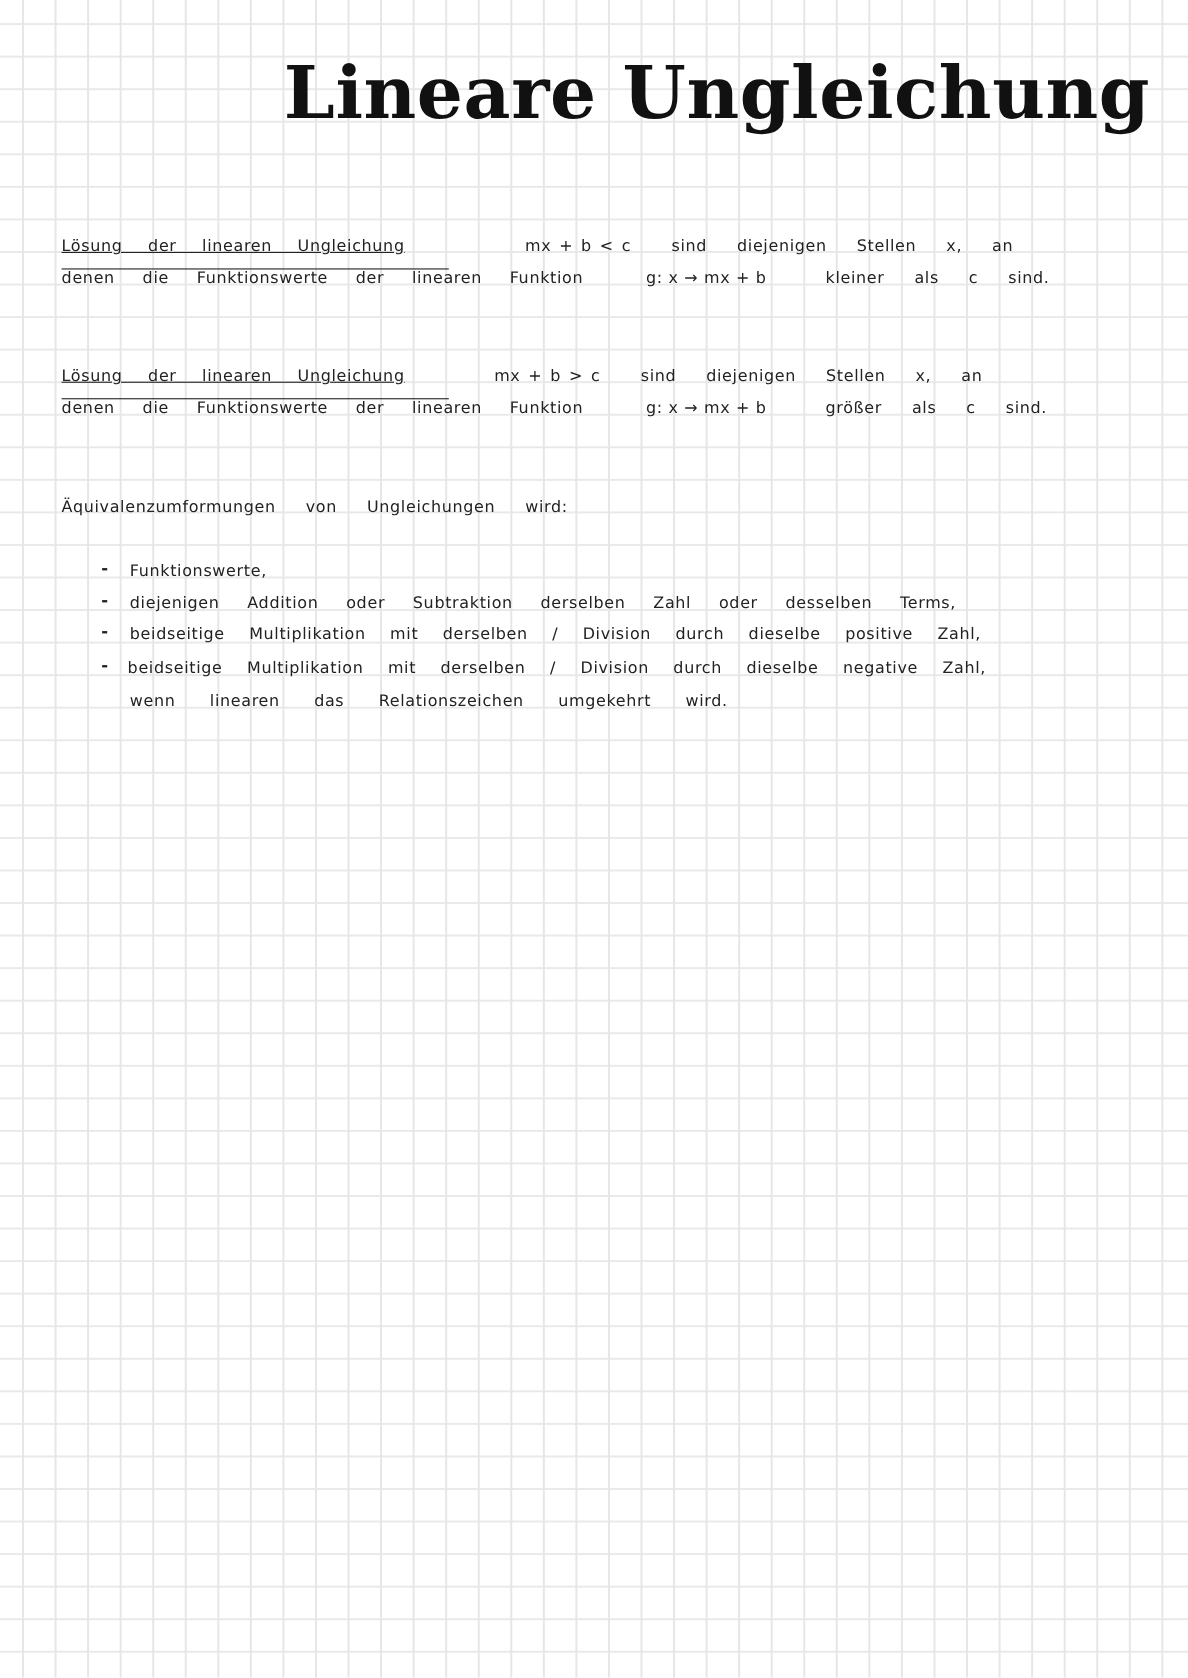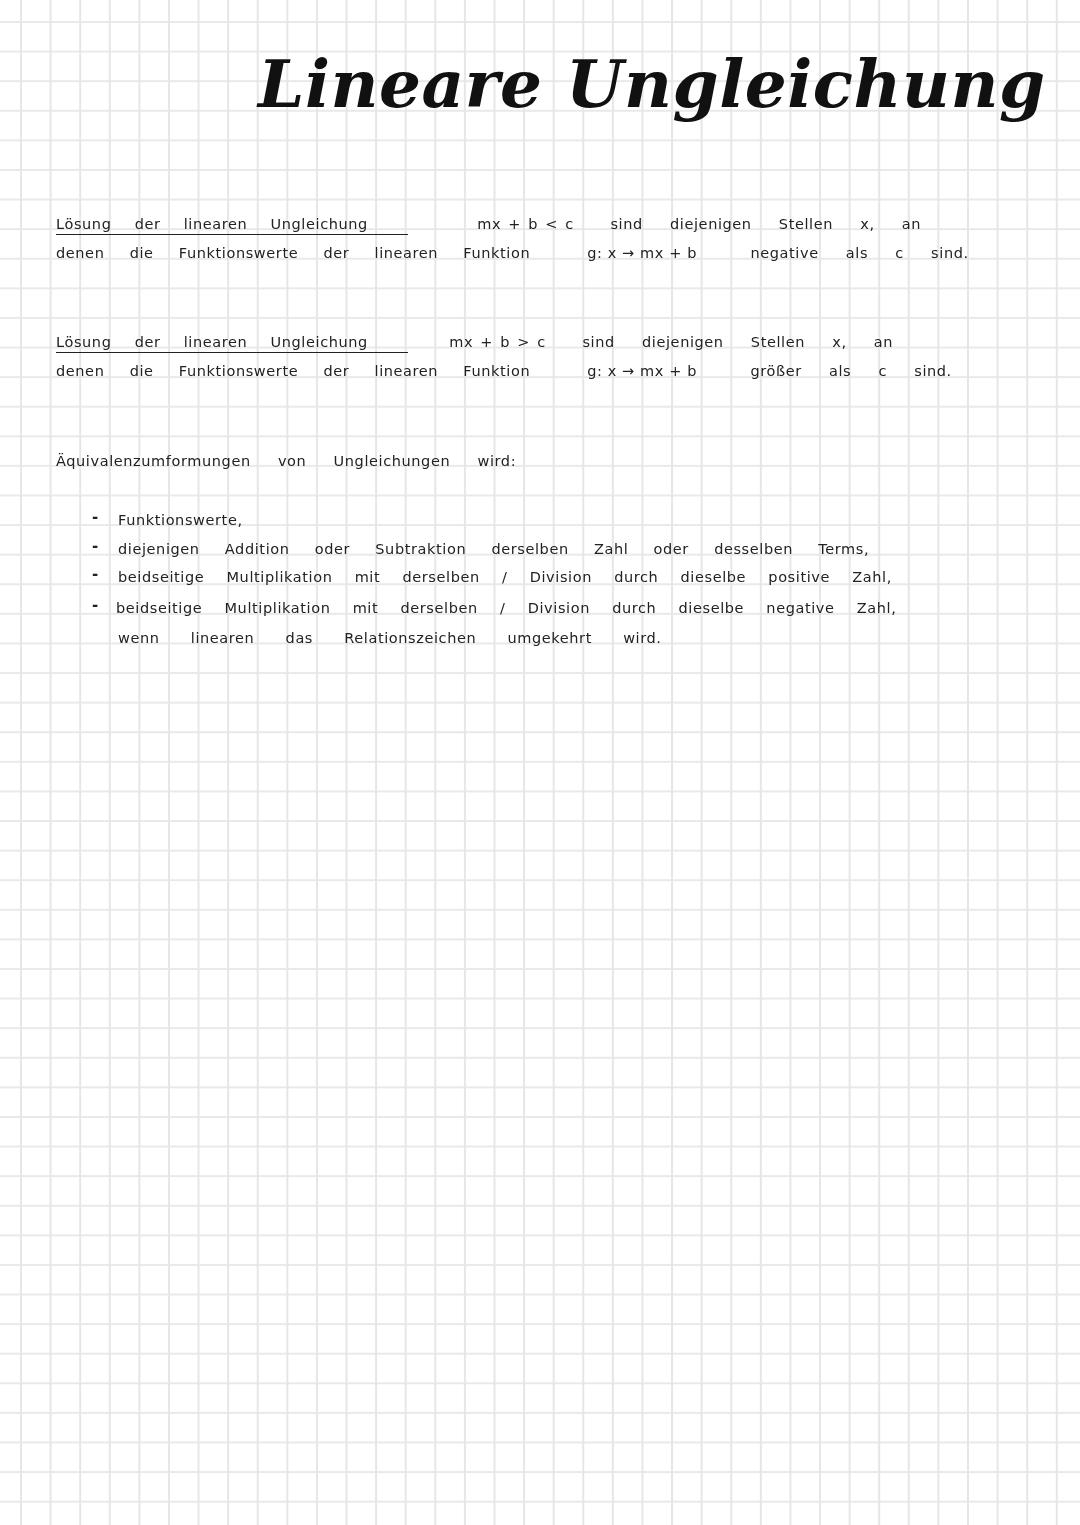--- a/index.html
+++ b/index.html
@@ -9,48 +9,48 @@
     background-image:
       linear-gradient(to right, #e6e6e6 1.5px, transparent 1.5px),
       linear-gradient(to bottom, #e9e9e9 1.5px, transparent 1.5px);
     background-size: 29.6px 29.6px;
     background-position: 20px 21px;
     font-family: "DejaVu Sans", sans-serif;
     color: #1a1a1a;
   }
   .title {
     position: absolute; left: 258px; top: 44px; width: 640px;
-    font-family: "DejaVu Serif", serif; font-style: italic; font-weight: bold;
+    font-family: "DejaVu Serif", serif; font-weight: bold;
     font-size: 66px; letter-spacing: 0.5px; color: #111; line-height: 80px;
     white-space: nowrap;
   }
   .line {
     position: absolute; left: 56px; font-size: 14.5px; white-space: nowrap;
     letter-spacing: 0.6px; color: #222;
   }
   .line span { display: inline-block; }
-  .underline-part { border-bottom: 1.8px solid #222; padding-bottom: 2px; }
+  .underline-part { border-bottom: 1.8px solid #222; padding-bottom: 12px; text-decoration: underline; }
   .bullet {
     position: absolute; left: 92px; font-size: 15px; font-weight: bold; color: #222;
   }
 </style>
 </head>
 <body>
 
 <div class="title">Lineare Ungleichung</div>
 
 <div class="line" style="top:216px;">
   <span class="underline-part" style="width:352px; word-spacing:18px;">Lösung der linearen Ungleichung</span>
   <span style="margin-left:64px; width:118px; word-spacing:2px;">mx + b &lt; c</span>
   <span style="margin-left:10px; word-spacing:22px;">sind diejenigen Stellen x, an</span>
 </div>
 <div class="line" style="top:245px;">
   <span style="width:520px; word-spacing:20px;">denen die Funktionswerte der linearen Funktion</span>
   <span style="margin-left:6px; width:140px;">g: x → mx + b</span>
-  <span style="margin-left:18px; word-spacing:22px;">negative als c sind.</span>
+  <span style="margin-left:18px; word-spacing:22px;">kleiner als c sind.</span>
 </div>
 
 <div class="line" style="top:334px;">
   <span class="underline-part" style="width:352px; word-spacing:18px;">Lösung der linearen Ungleichung</span>
   <span style="margin-left:36px; width:118px; word-spacing:2px;">mx + b &gt; c</span>
   <span style="margin-left:10px; word-spacing:22px;">sind diejenigen Stellen x, an</span>
 </div>
 <div class="line" style="top:363px;">
   <span style="width:520px; word-spacing:20px;">denen die Funktionswerte der linearen Funktion</span>
   <span style="margin-left:6px; width:140px;">g: x → mx + b</span>

